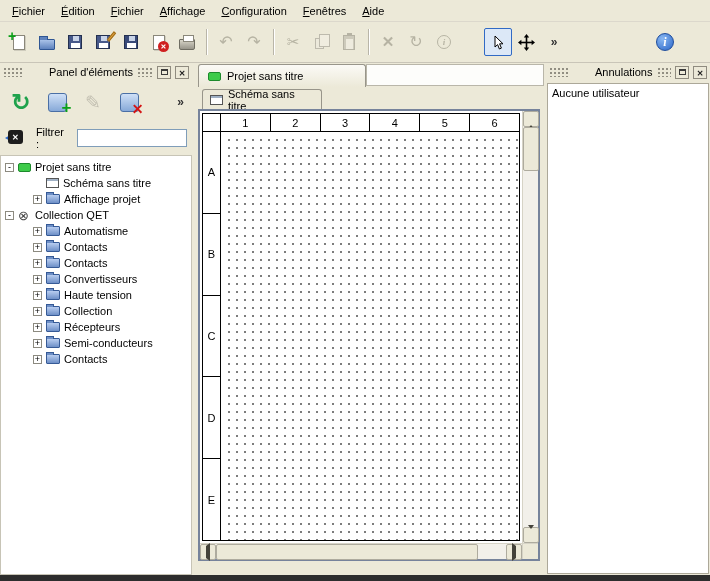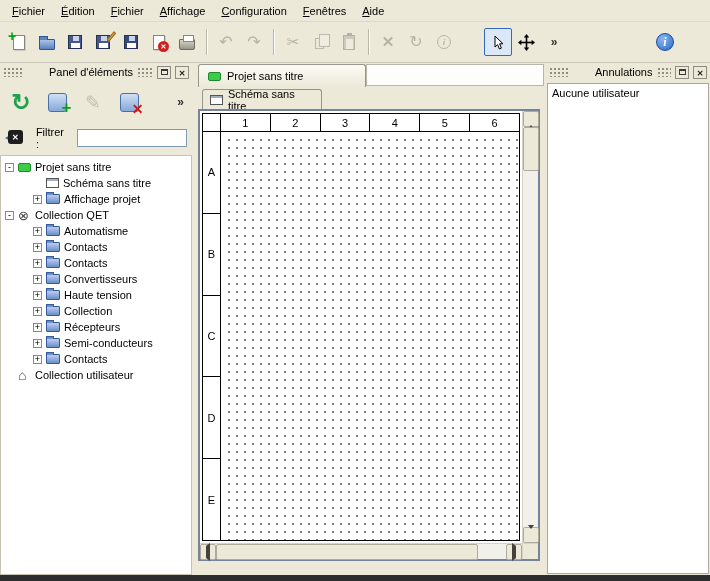--- a/index.html
+++ b/index.html
@@ -387,25 +387,20 @@
     <div class="trow l1">
       <span class="exp">+</span>
       <span class="folder-ic"></span>
       <span>Semi-conducteurs</span>
     </div>
     <div class="trow l1">
       <span class="exp">+</span>
       <span class="folder-ic"></span>
       <span>Contacts</span>
     </div>
-    <div class="trow">
-      <span class="exp empty"></span>
-      <span class="home-ic"></span>
-      <span>Collection utilisateur</span>
-    </div>
   </div>
 </div>
 
 <div class="center">
   <div class="tab-outer">
     <span class="project-ic"></span>
     <span>Projet sans titre</span>
   </div>
   <div class="tabbar-rest"></div>
 

